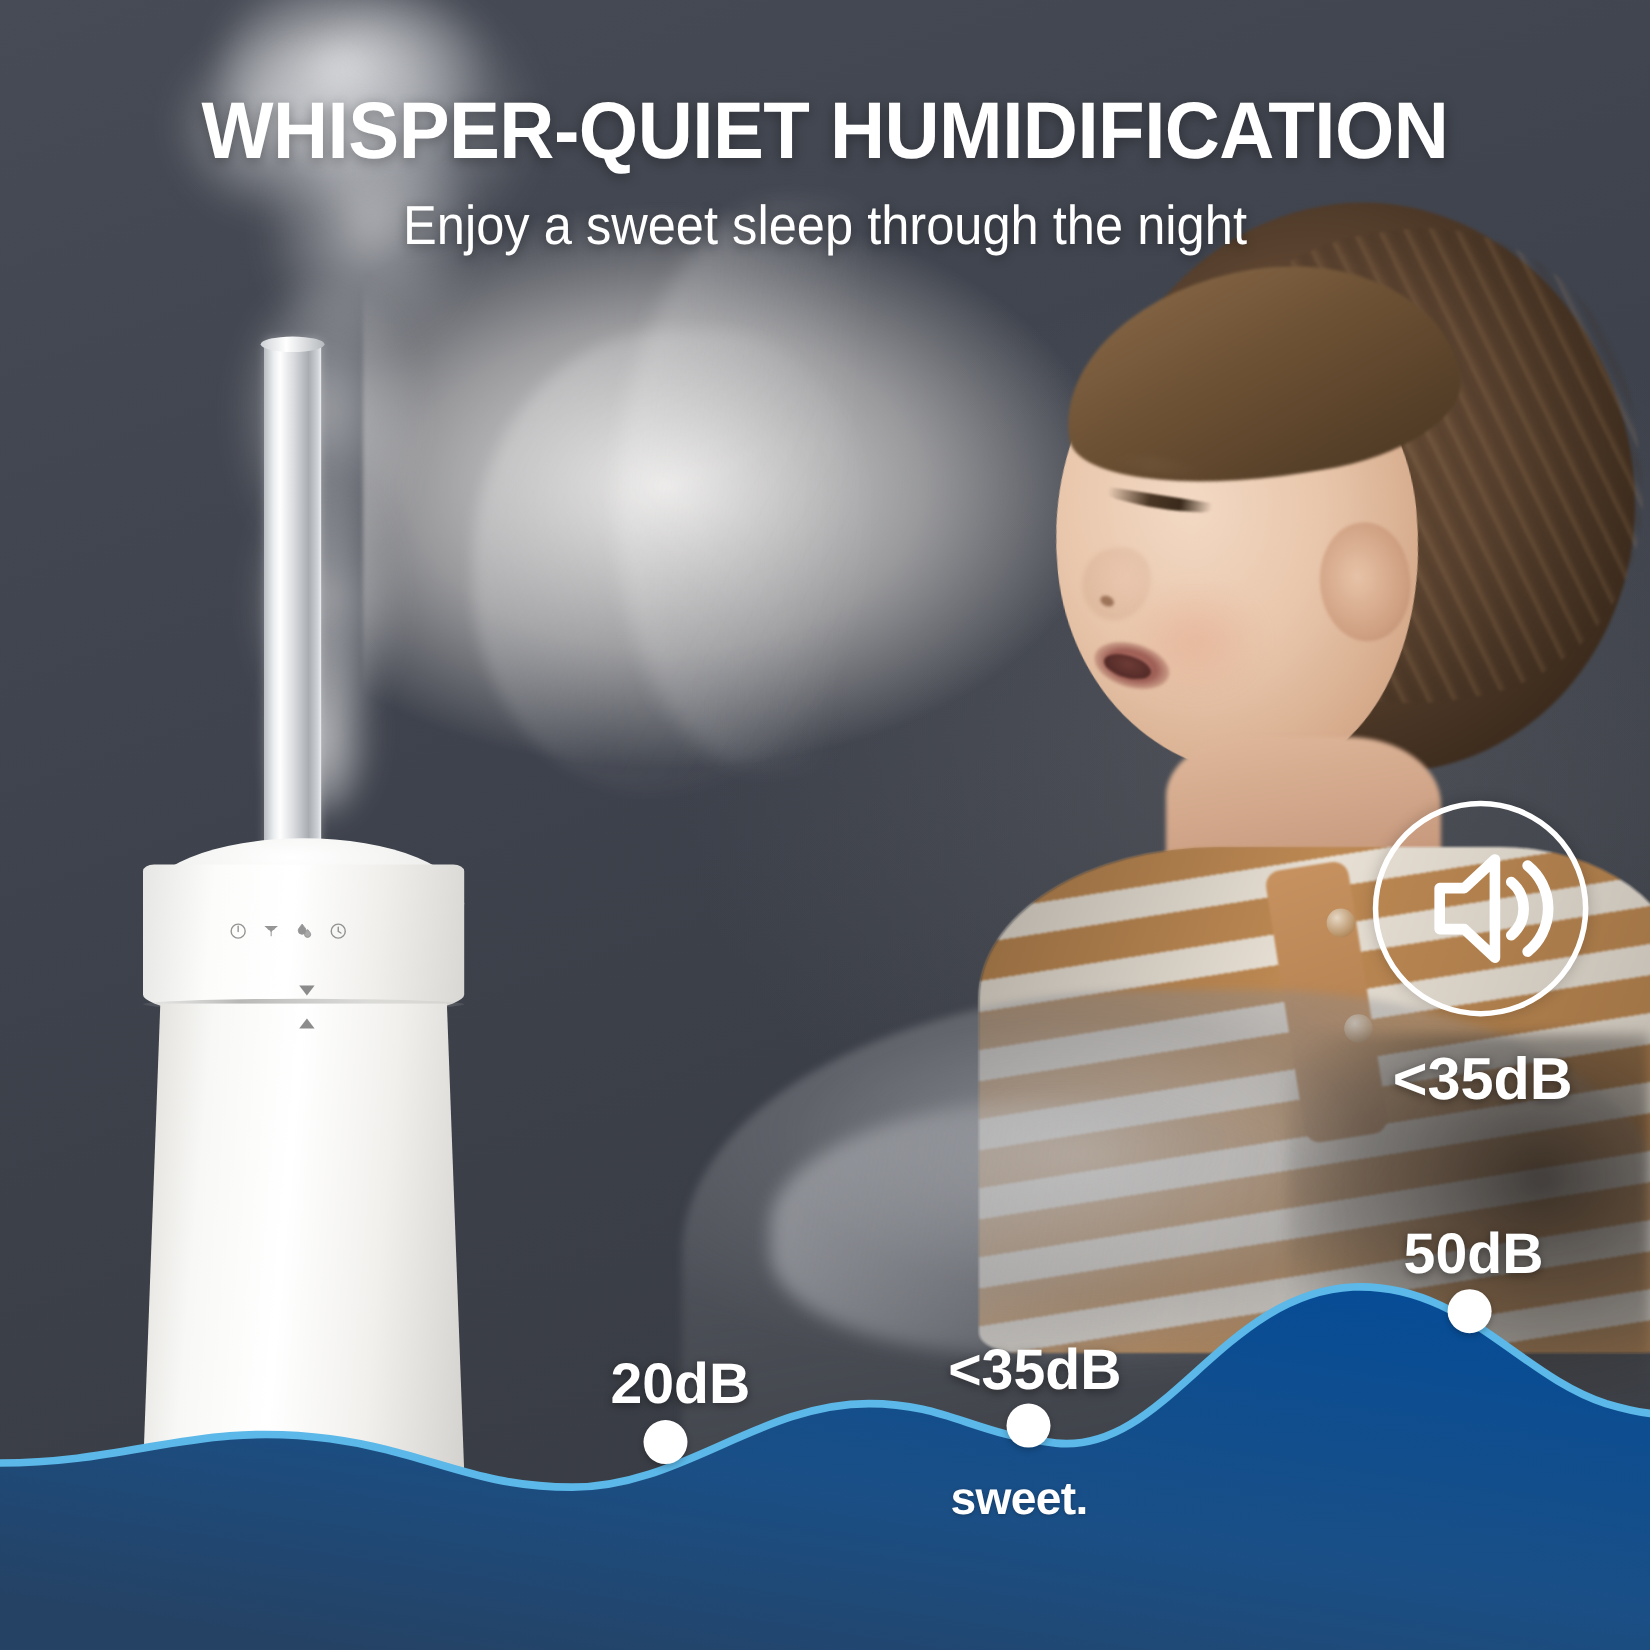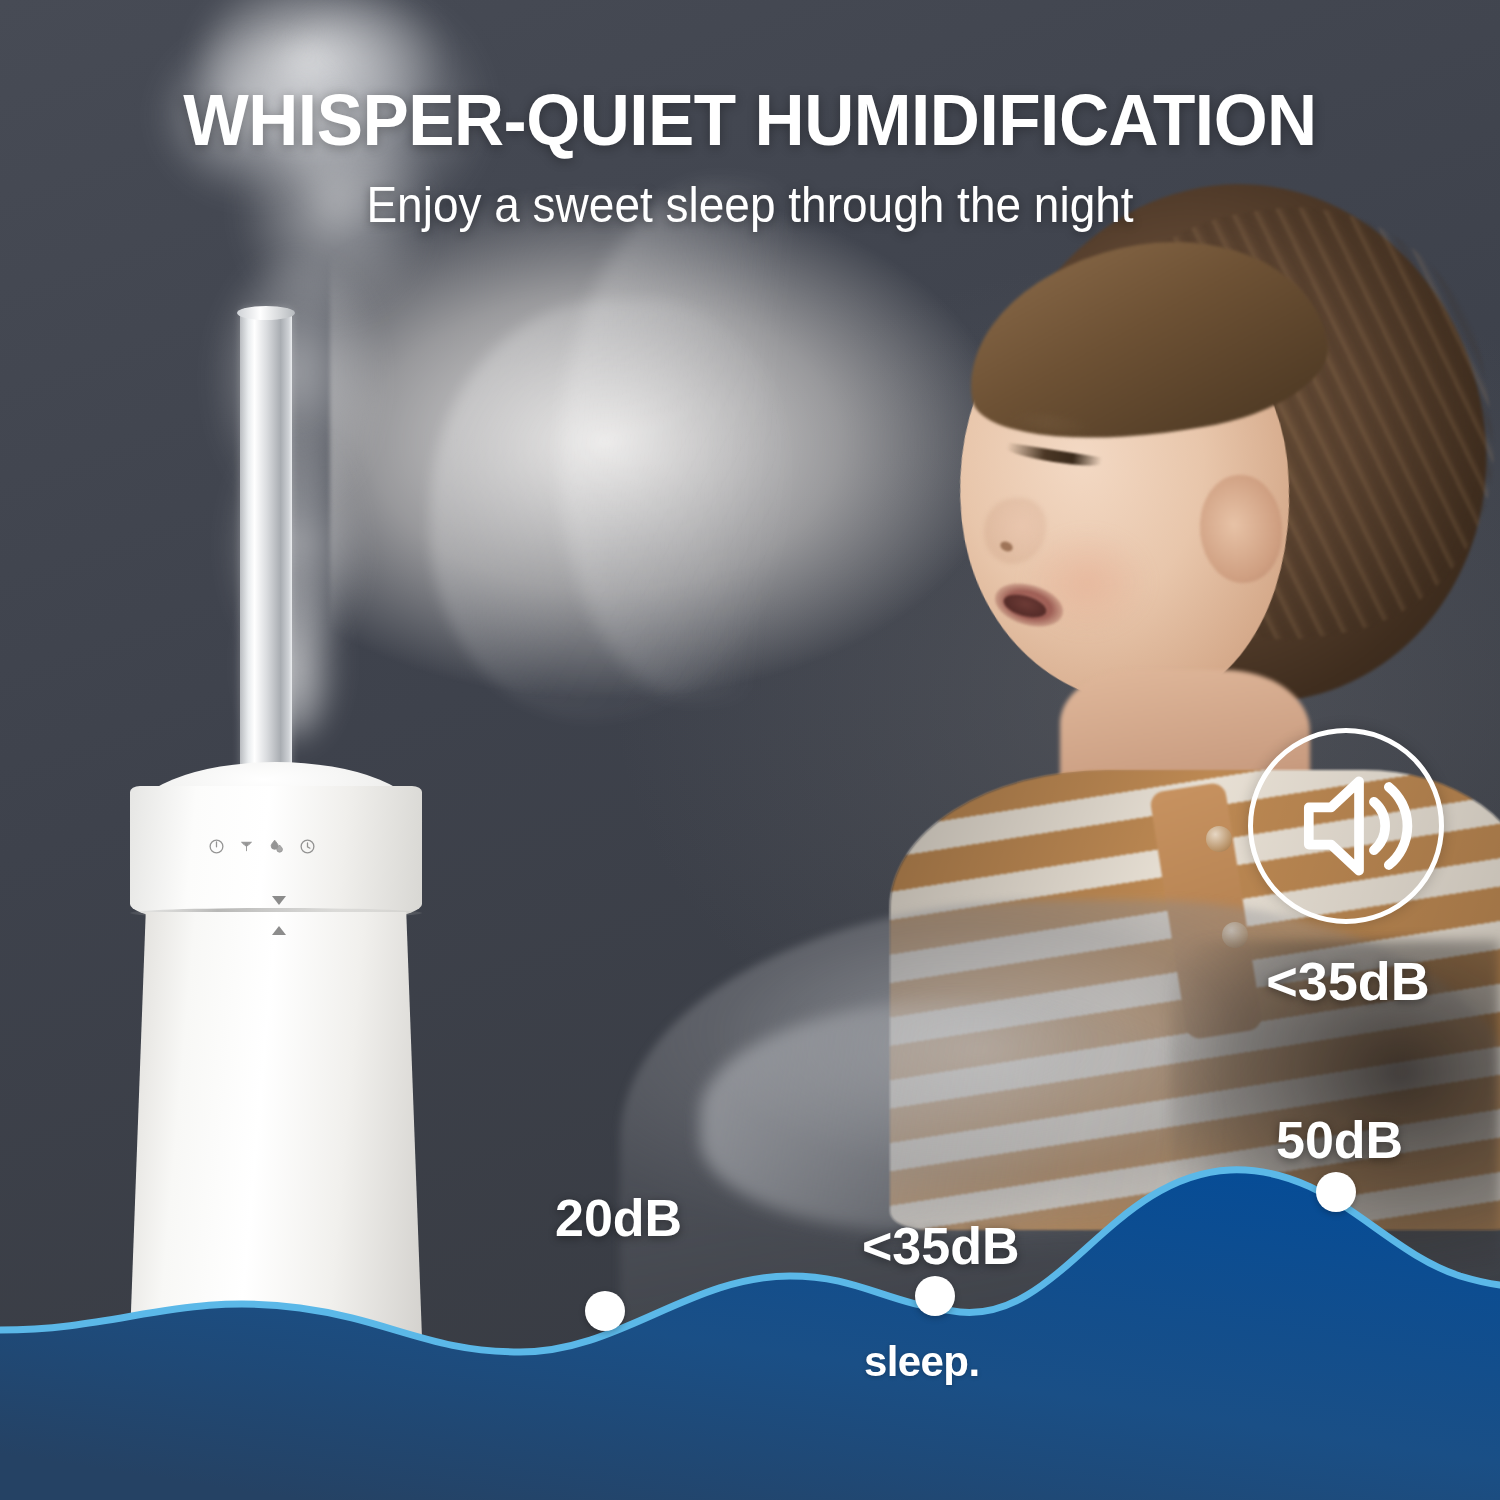--- a/index.html
+++ b/index.html
@@ -409,23 +409,23 @@
                C 390 240, 430 272, 520 272
                C 620 272, 690 196, 790 196
                C 860 196, 885 224, 960 232
                C 1060 242, 1110 96, 1230 90
                C 1330 86, 1380 170, 1460 196
                C 1480 202, 1492 204, 1500 205" fill="none" stroke="#5BB8E8" stroke-width="7" stroke-linecap="round"></path>
     </svg>
   </div>
 
   <div class="dot" style="left:585px; top:1291px;"></div>
-  <div class="dot-label" style="left:555px; top:1188px;">20dB</div>
+  <div class="dot-label" style="left:555px; top:1228px;">20dB</div>
 
   <div class="dot" style="left:915px; top:1276px;"></div>
   <div class="dot-label" style="left:862px; top:1216px;">&lt;35dB</div>
 
   <div class="dot" style="left:1316px; top:1172px;"></div>
   <div class="dot-label" style="left:1276px; top:1110px;">50dB</div>
 
-  <div class="brand">sleep.</div>
+  <div class="brand">sweet.</div>
 
 </div>
 
 </body></html>

